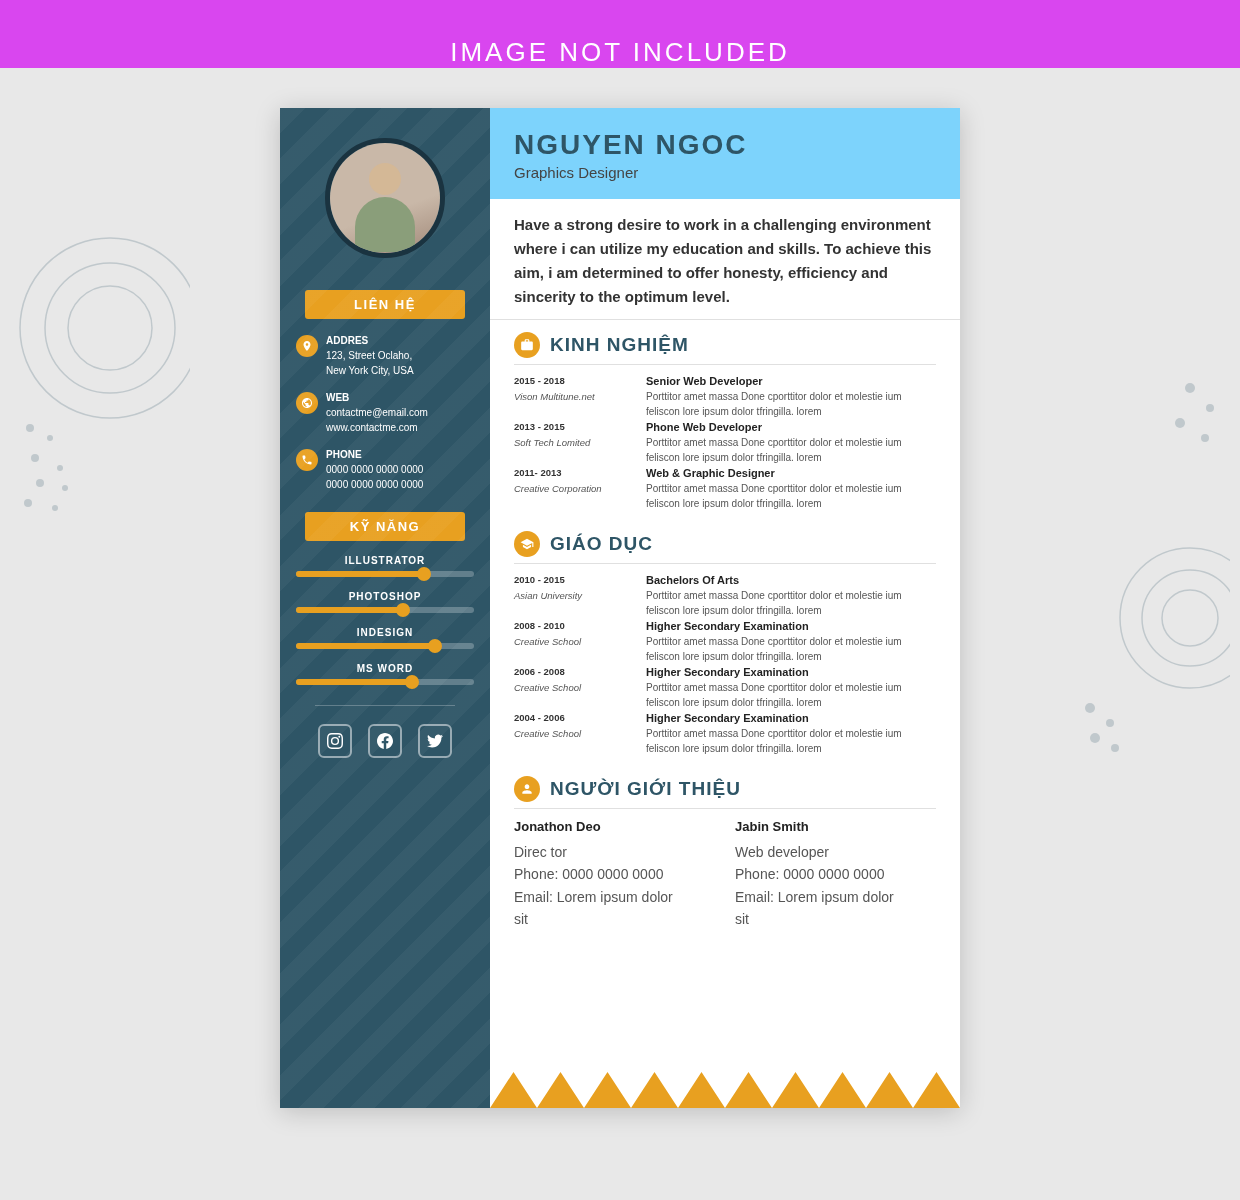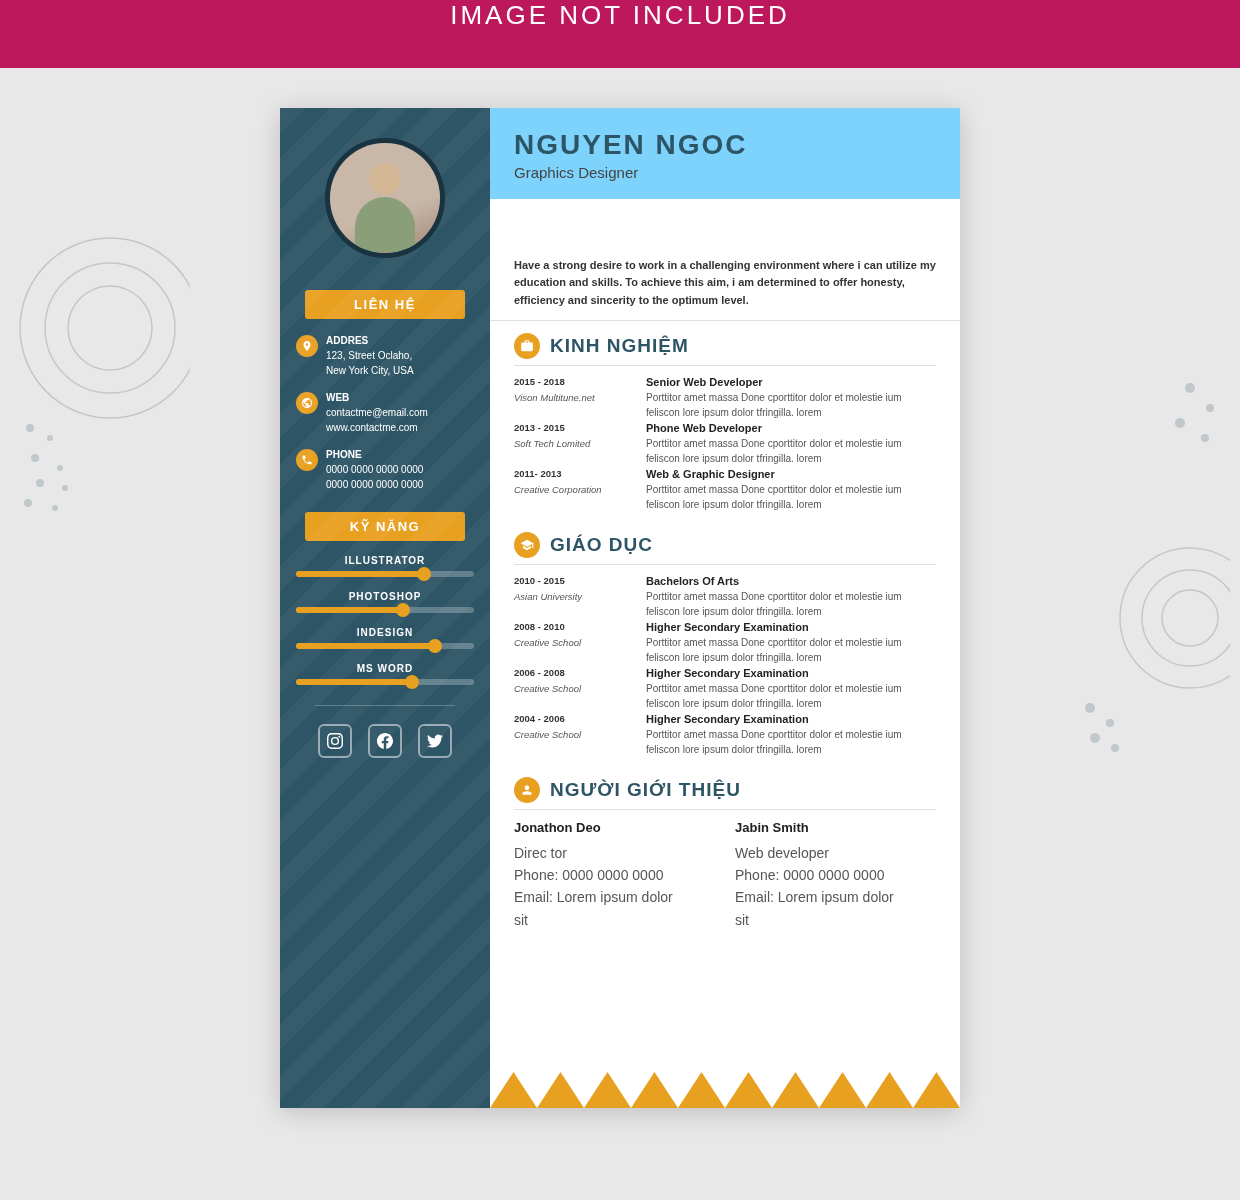--- a/index.html
+++ b/index.html
@@ -4,25 +4,25 @@
   <style>
     * { margin: 0; padding: 0; box-sizing: border-box; }
     body {
       background: #e8e8e8;
       font-family: 'Segoe UI', Arial, sans-serif;
       min-height: 1200px;
       width: 1240px;
     }
 
     .top-banner {
-      background: #be185d;
+      background: #d946ef;
       width: 100%;
       height: 68px;
       display: flex;
-      align-items: flex-start;
+      align-items: flex-end;
       justify-content: center;
     }
     .top-banner-text {
       color: #ffffff;
       font-size: 26px;
       letter-spacing: 3px;
       font-weight: 400;
     }
 
     .page-wrapper {
@@ -276,24 +276,23 @@
       font-size: 15px;
       font-weight: 400;
       margin-top: 3px;
     }
 
     .summary-block {
       padding: 14px 24px 10px 24px;
       border-bottom: 1px solid #e0e0e0;
     }
     .summary-text {
-      font-size: 11px;
+      font-size: 15px;
       color: #333;
       line-height: 1.6;
-      margin-top: 44px;
     }
     .summary-text strong {
       font-weight: 700;
     }
 
     .section-block {
       padding: 12px 24px 8px 24px;
     }
 
     .section-title-row {

